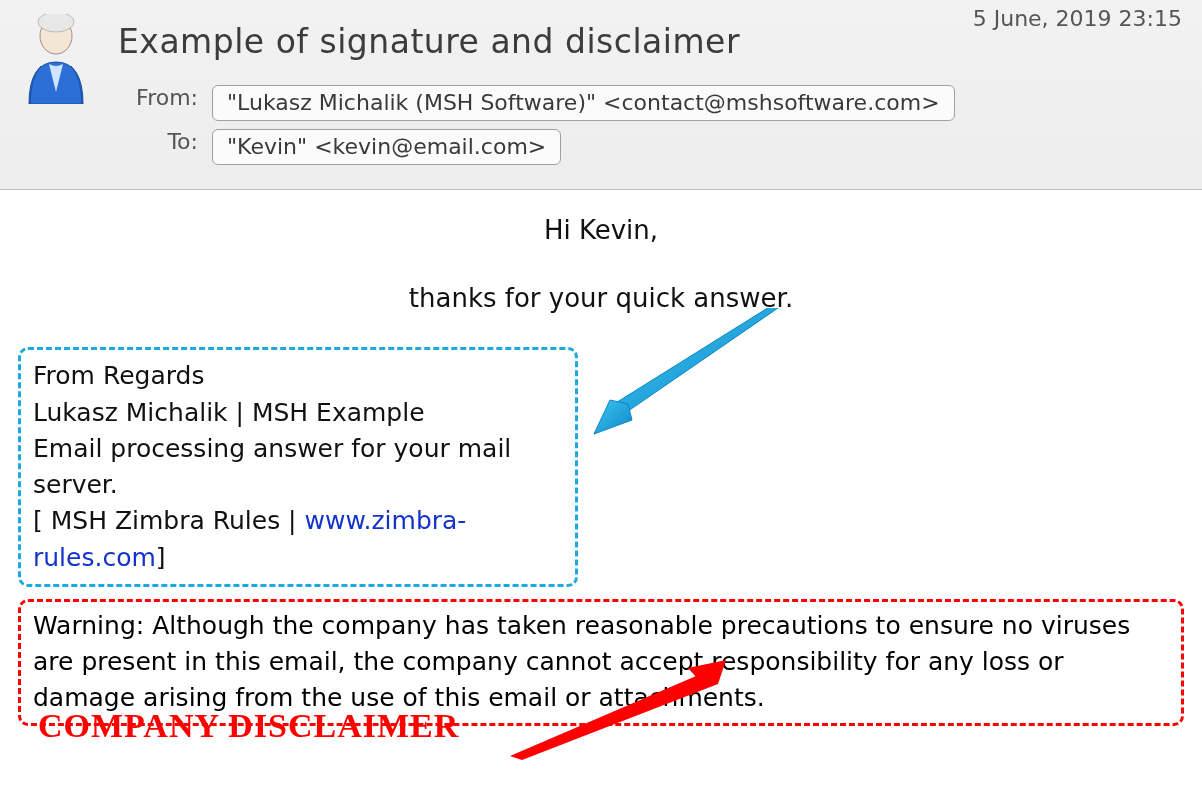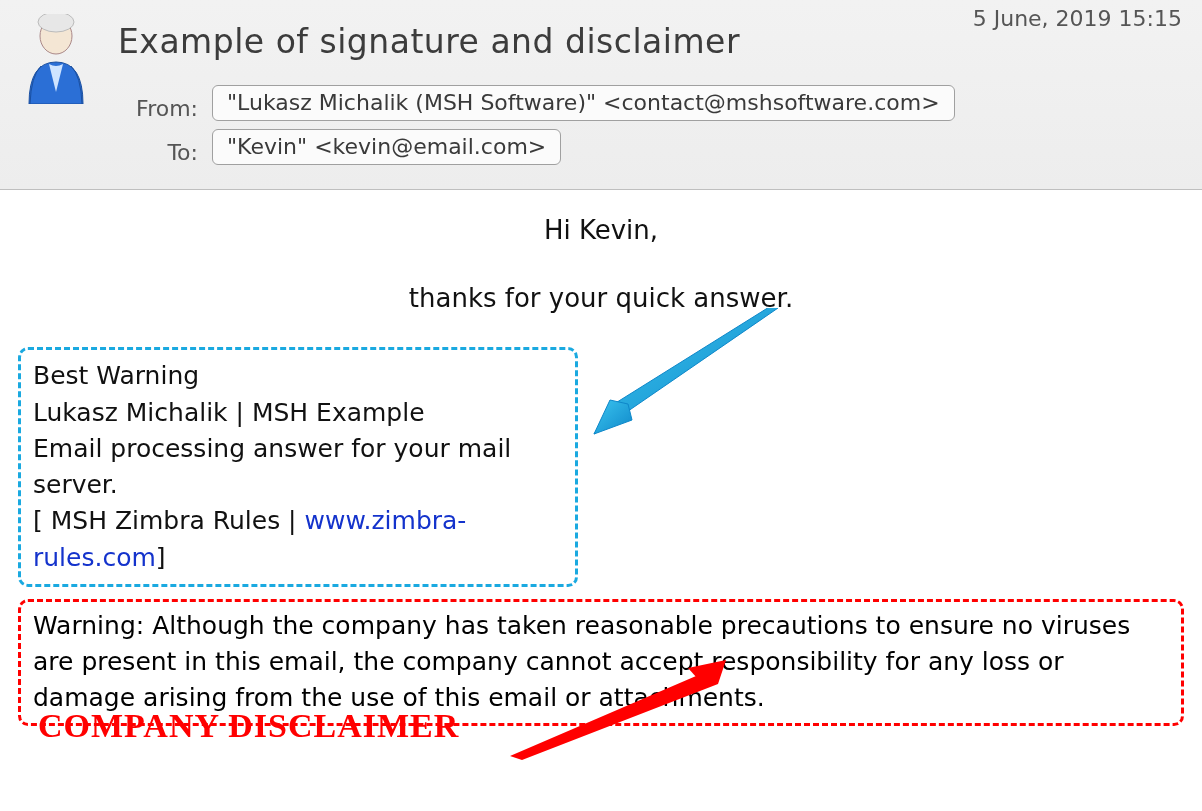--- a/index.html
+++ b/index.html
@@ -47,21 +47,21 @@
   .subject {
     font-size: 33px;
     font-weight: 400;
     color: #3c3c3c;
     margin: 12px 0 24px 0;
     letter-spacing: 0.5px;
   }
   .fields { }
   .field-row {
     display: flex;
-    align-items: flex-end;
+    align-items: flex-start;
     margin: 8px 0;
   }
   .field-label {
     width: 80px;
     text-align: right;
     color: #555;
     font-size: 22px;
     padding-right: 14px;
   }
   .pill {
@@ -148,42 +148,42 @@
         <ellipse cx="35" cy="22" rx="16" ry="18" fill="#f4e6d4" stroke="#a88" stroke-width="1"></ellipse>
         <ellipse cx="35" cy="8" rx="18" ry="10" fill="#e7e7e7" stroke="#bbb" stroke-width="1"></ellipse>
         <path d="M8 90 Q8 48 35 48 Q62 48 62 90 Z" fill="#2b6fd6" stroke="#1a4fa0" stroke-width="1"></path>
         <path d="M28 50 L35 78 L42 50 Q35 54 28 50 Z" fill="#cfe4ff"></path>
         <path d="M20 52 Q10 62 9 90" fill="none" stroke="#1a4fa0" stroke-width="1"></path>
         <path d="M50 52 Q60 62 61 90" fill="none" stroke="#1a4fa0" stroke-width="1"></path>
       </svg>
     </div>
 
     <div class="header-right">
-      <div class="date">5 June, 2019 15:15</div>
+      <div class="date">5 June, 2019 23:15</div>
       <div class="subject">Example of signature and disclaimer</div>
 
       <div class="fields">
         <div class="field-row">
           <div class="field-label">From:</div>
           <div class="pill">"Lukasz Michalik (MSH Software)" &lt;contact@mshsoftware.com&gt;</div>
         </div>
         <div class="field-row">
           <div class="field-label">To:</div>
           <div class="pill">"Kevin" &lt;kevin@email.com&gt;</div>
         </div>
       </div>
     </div>
   </div>
 
   <div class="body">
     <p>Hi Kevin,</p>
     <p>thanks for your quick answer.</p>
 
     <div class="signature-box">
-      <div>Best Warning</div>
+      <div>From Regards</div>
       <div>Lukasz Michalik | MSH Example</div>
       <div>Email processing answer for your mail server.</div>
       <div>
         <span>[ MSH Zimbra Rules | </span><span class="link">www.zimbra-rules.com</span><span>]</span>
       </div>
     </div>
   </div>
 
   <div class="disclaimer-box">
     <span>Warning: Although the company has taken reasonable precautions to ensure no viruses are present in this email, the company cannot accept responsibility for any loss or damage arising from the use of this email or attachments.</span>

